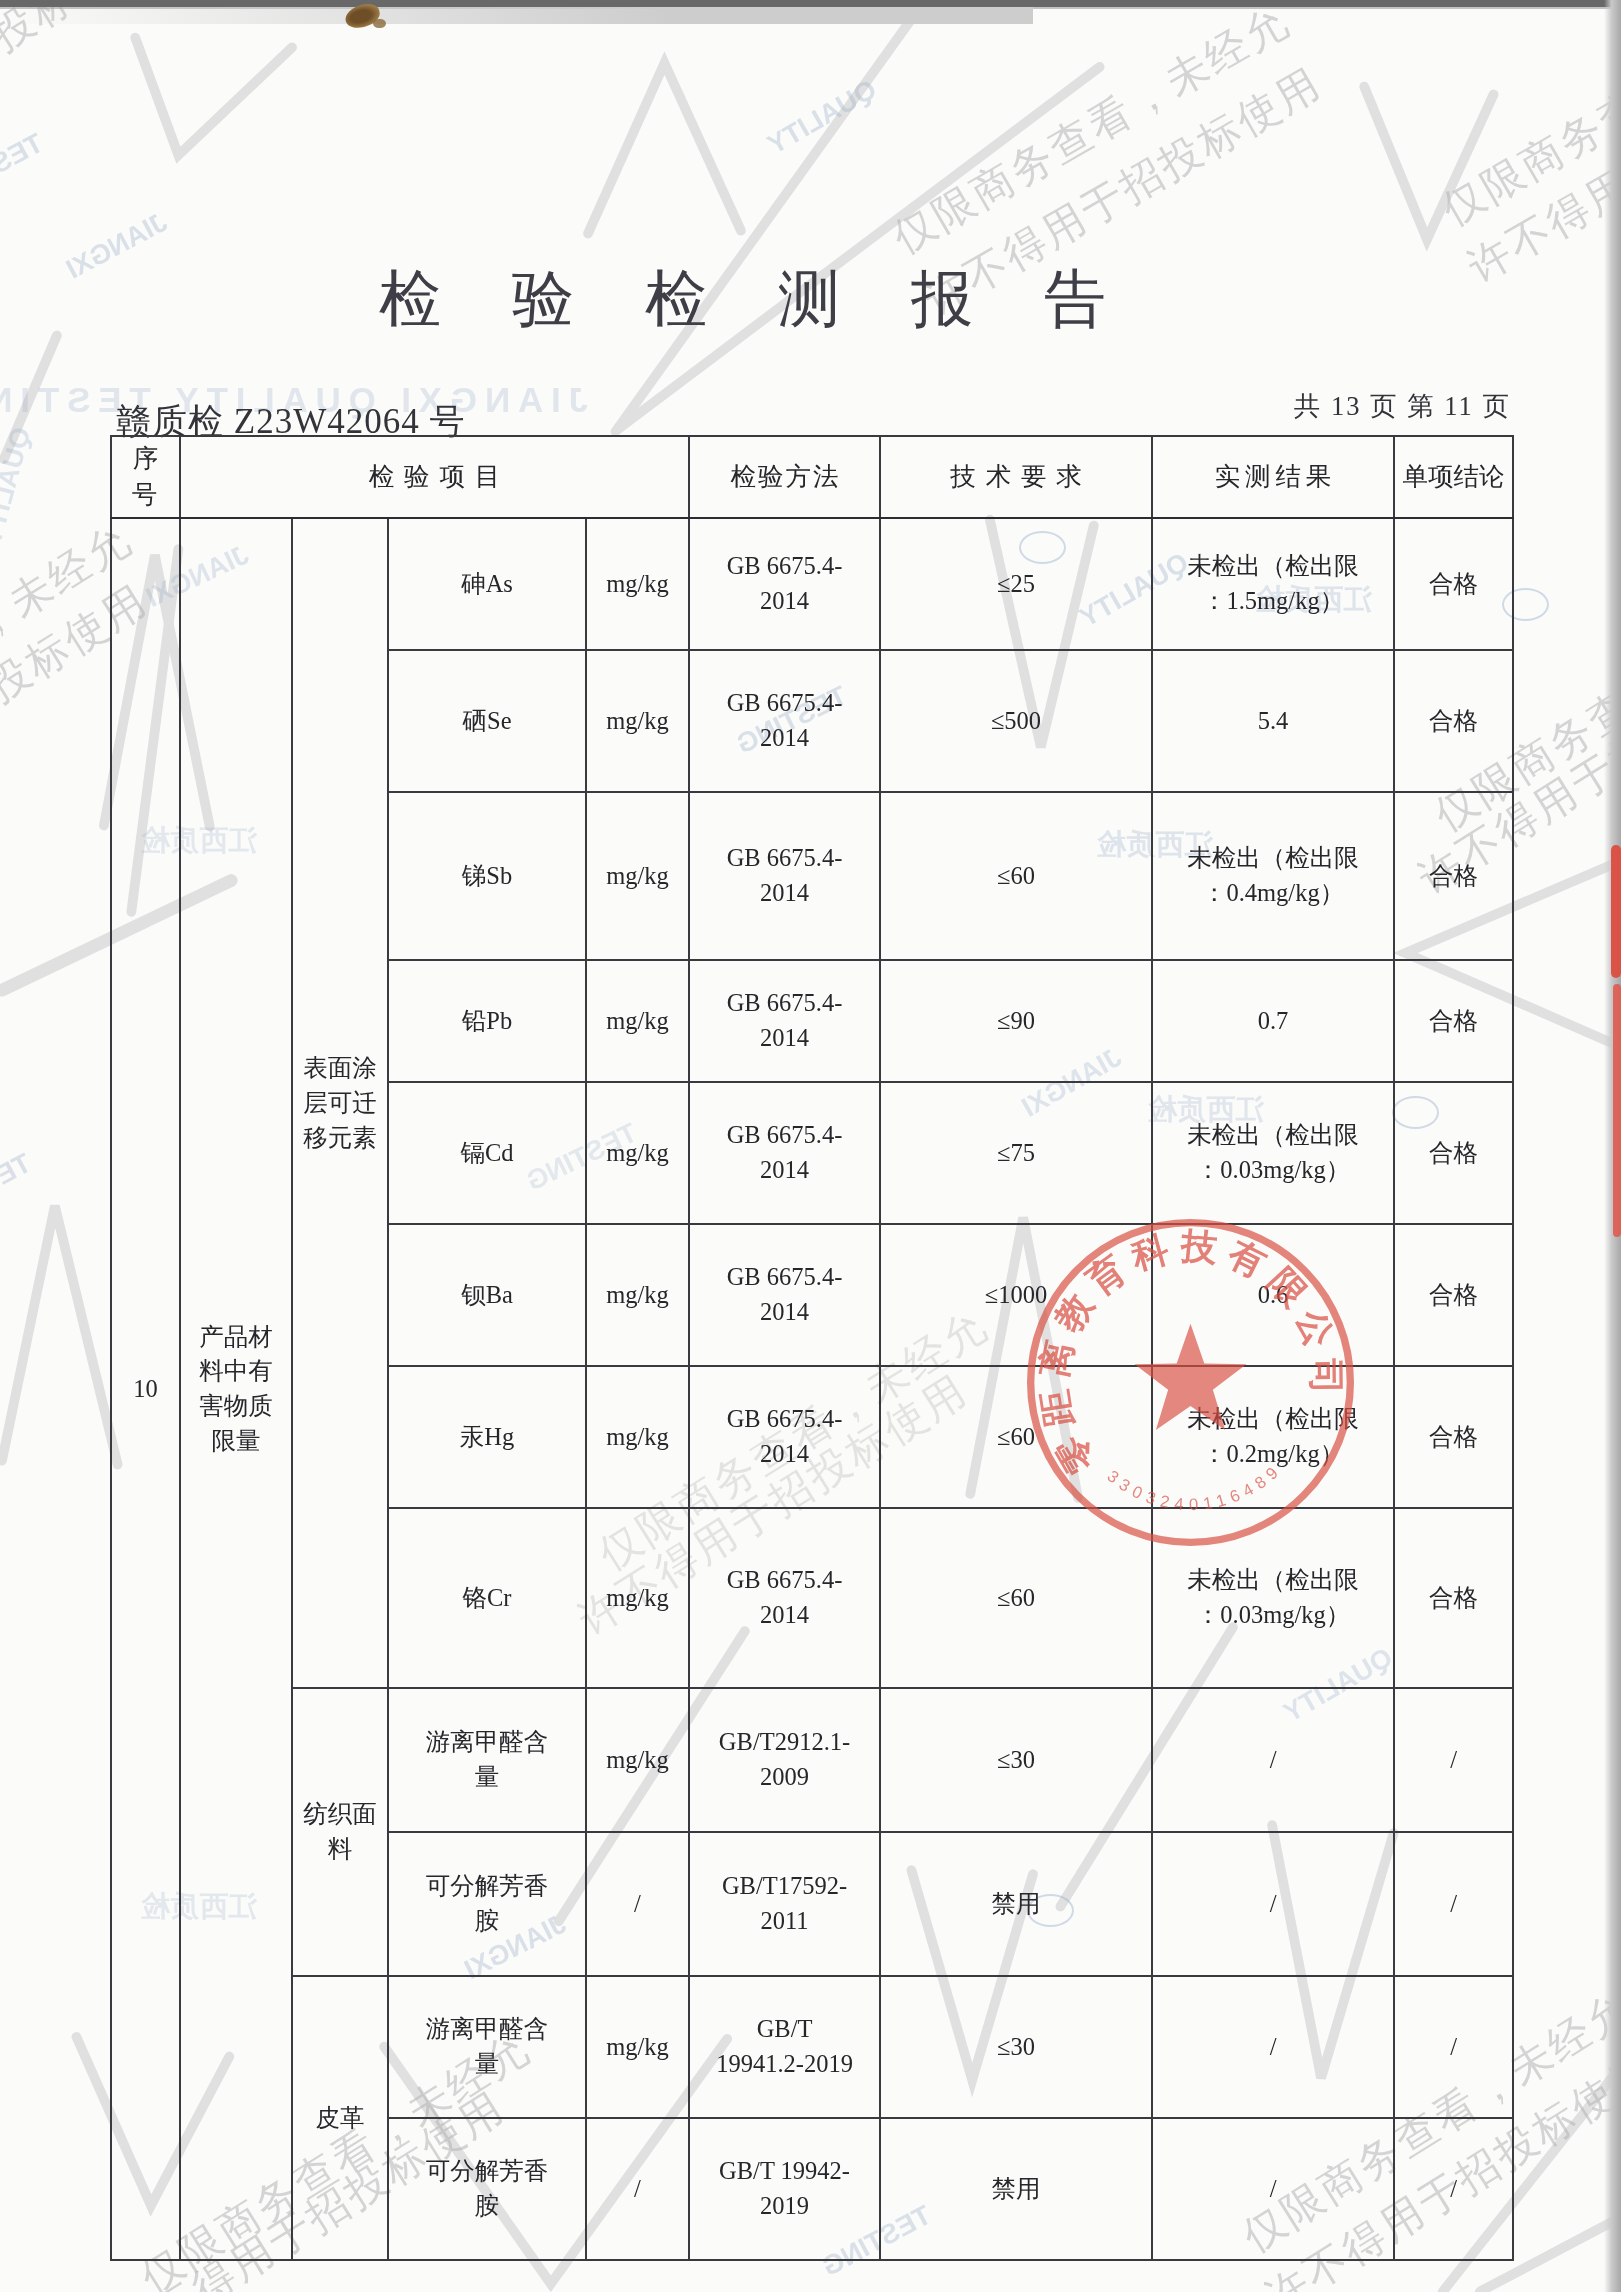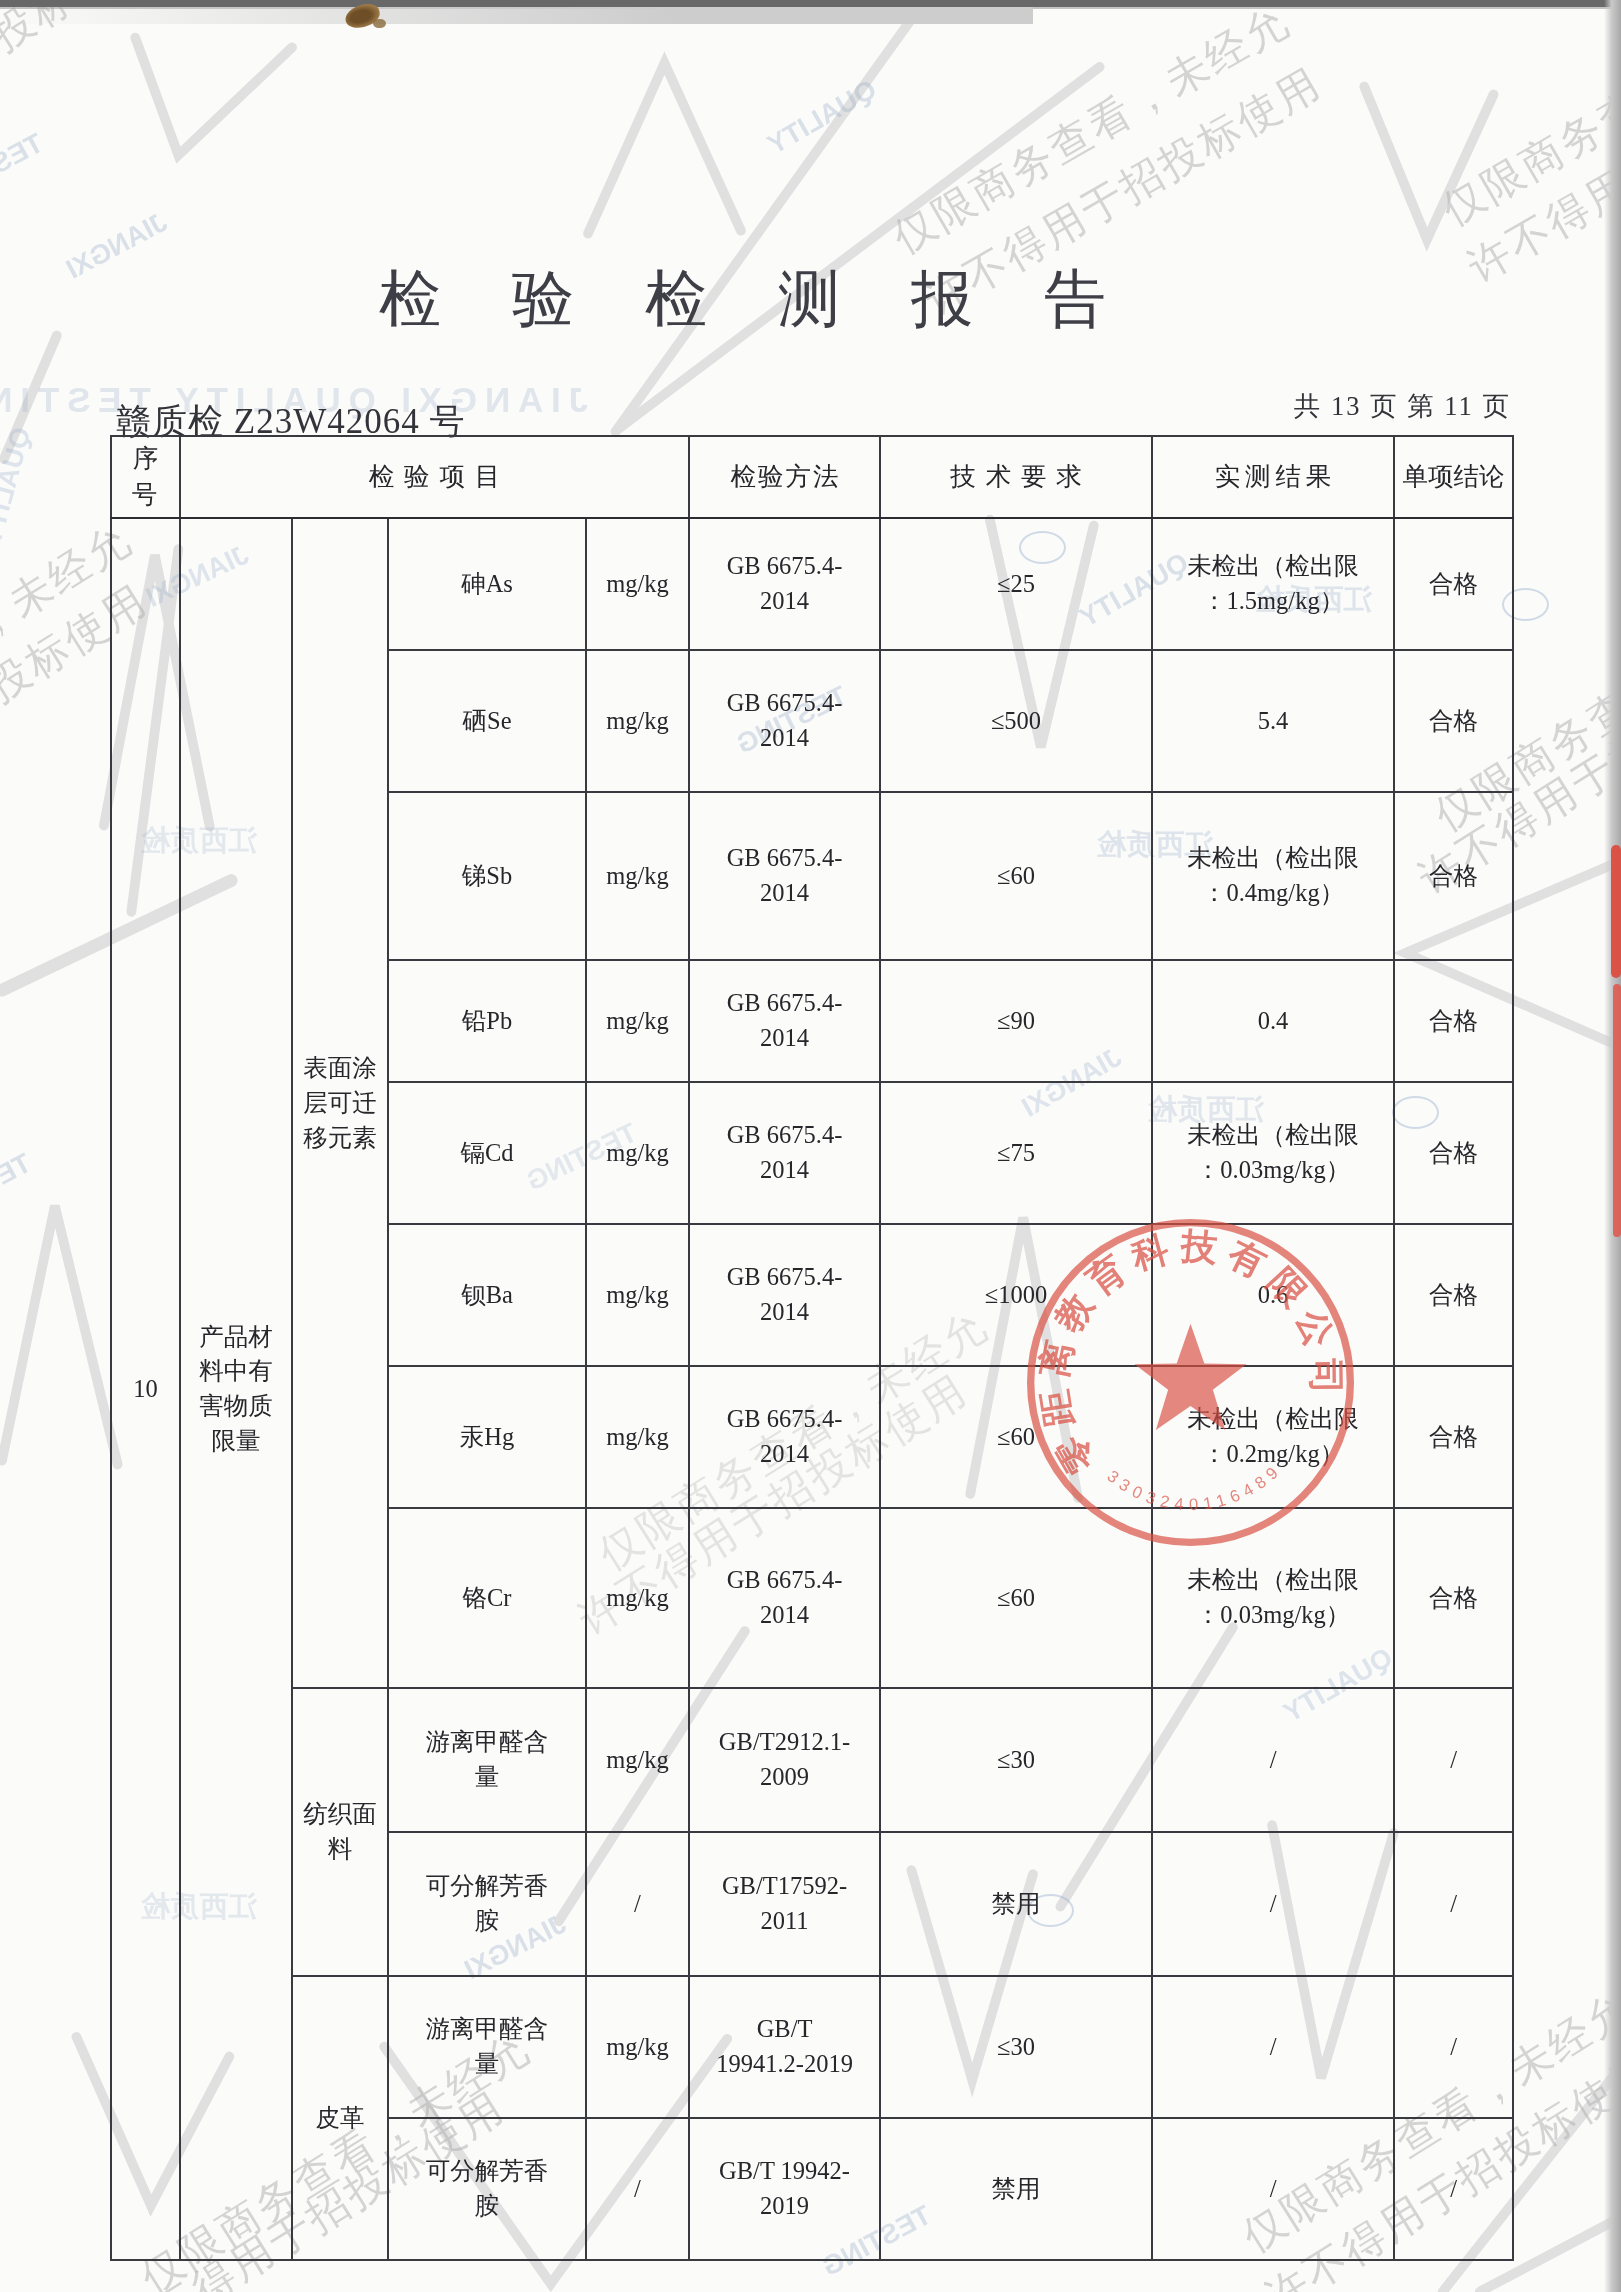--- a/index.html
+++ b/index.html
@@ -185,21 +185,21 @@
       <td class="result">未检出（检出限
 ：0.4mg/kg）</td>
       <td>合格</td>
     </tr>
     <tr style="height:122px">
       <td>铅Pb</td>
       <td class="unit">mg/kg</td>
       <td class="method">GB 6675.4-
 2014</td>
       <td>≤90</td>
-      <td class="result">0.4</td>
+      <td class="result">0.7</td>
       <td>合格</td>
     </tr>
     <tr style="height:142px">
       <td>镉Cd</td>
       <td class="unit">mg/kg</td>
       <td class="method">GB 6675.4-
 2014</td>
       <td>≤75</td>
       <td class="result">未检出（检出限
 ：0.03mg/kg）</td>

